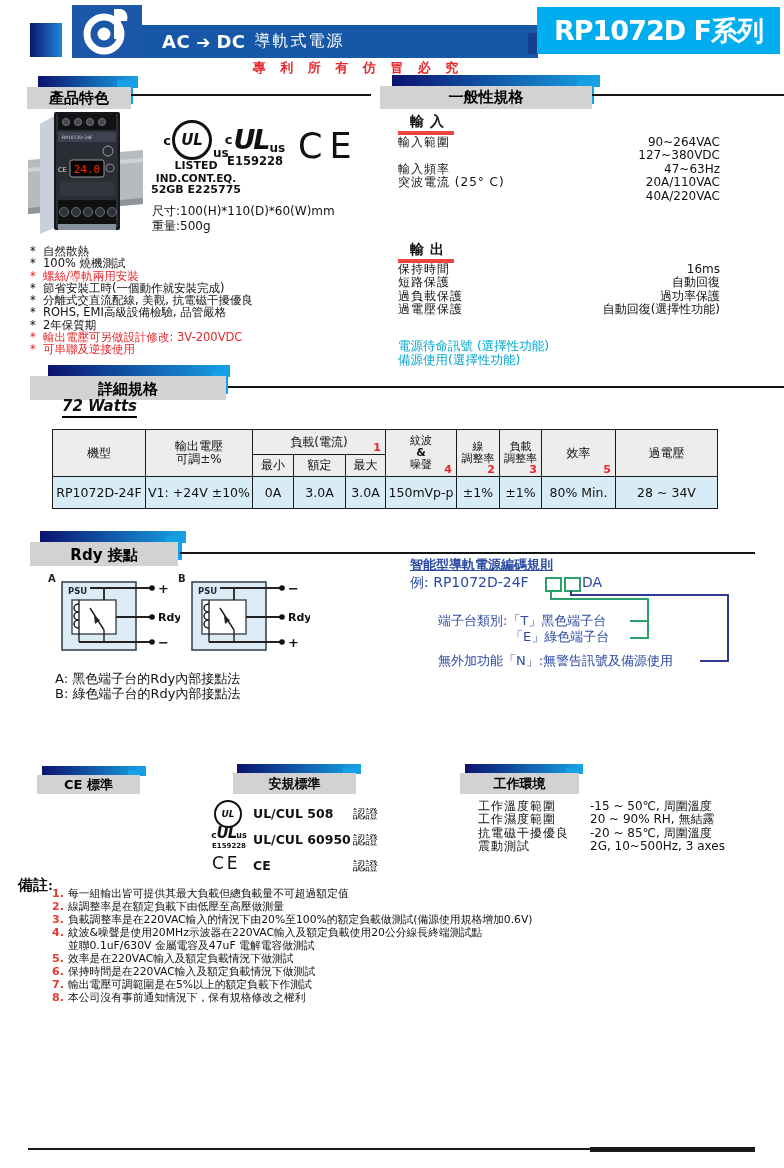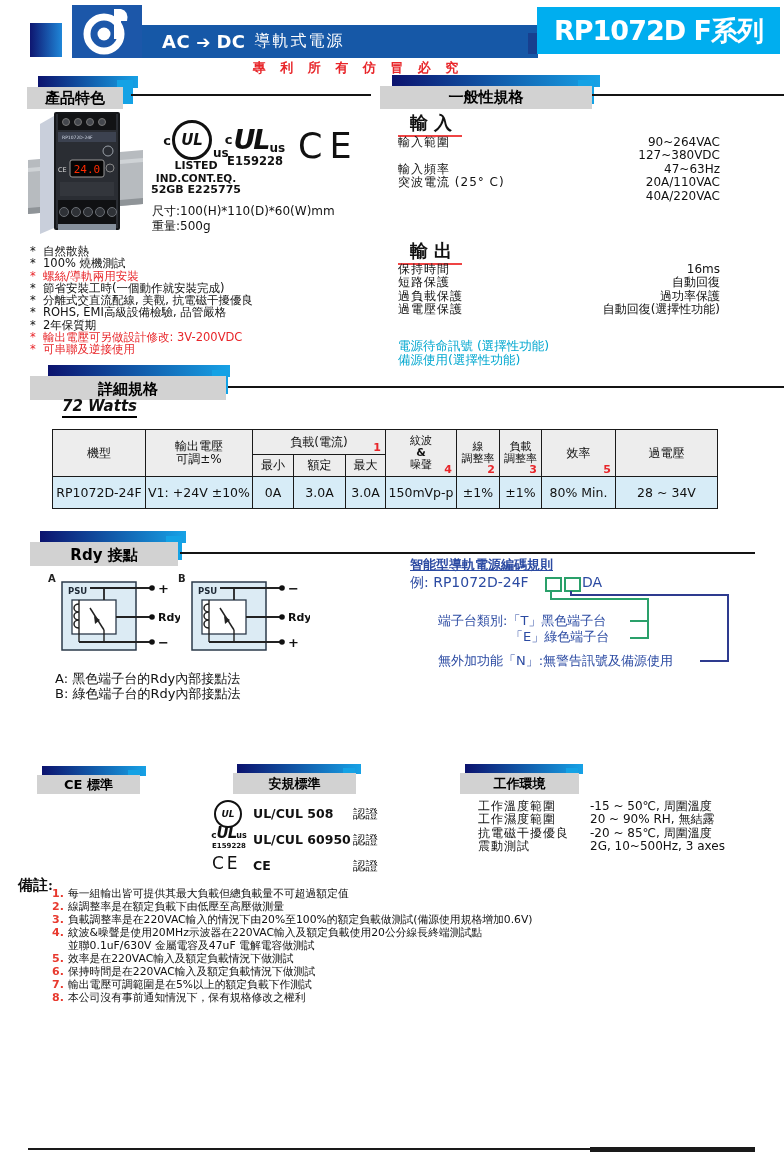--- a/index.html
+++ b/index.html
@@ -22,21 +22,21 @@
   .sec-tab{background:#14a2e5;}
   .sec-box{background:#d2d2d2;color:#000;font-weight:bold;text-align:center;box-sizing:border-box;}
   .sec-line{background:#141414;}
   .f15{font-size:15px;line-height:22px;}
   .f13{font-size:13px;line-height:19px;}
   
   .feat{font-size:11.5px;line-height:12.3px;white-space:nowrap;}
   .feat .b{display:inline-block;width:13px;}
   .red{color:#e8262a;}
   
-  .spec-title{font-size:18px;font-weight:bold;letter-spacing:6px;border-bottom:2px solid #ef4444;padding:0 4px 2px 12px;}
+  .spec-title{font-size:14px;font-weight:bold;letter-spacing:6px;border-bottom:4px solid #ef4444;padding:0 4px 2px 12px;}
   .spec-row{display:flex;justify-content:space-between;font-size:12px;line-height:13.4px;}
   .spec-row .lab{letter-spacing:1px;}
   .cyan{color:#00a7cf;}
   
   .ul-wrap{text-align:center;font-weight:bold;}
   .ul-row{display:flex;align-items:center;justify-content:center;}
   .ul-circle{width:34px;height:34px;border:3px solid #111;border-radius:50%;display:flex;align-items:center;justify-content:center;
              font-style:italic;font-weight:bold;font-size:15px;}
   .csmall{font-size:13px;font-weight:bold;margin-right:1px;}
   .ussmall{font-size:12px;font-weight:bold;align-self:flex-end;margin-left:1px;}
@@ -85,21 +85,21 @@
     <span class="arrow">➔</span>
     <b>DC</b>
     <span class="sub">導軌式電源</span>
   </div>
   <div class="abs notch" style="left:528px;top:33px;width:12px;height:21px;"></div>
   <div class="abs series" style="left:537px;top:7px;width:243px;height:47px;">RP1072D F系列</div>
   <div class="abs patent" style="left:238px;top:59px;width:240px;text-align:center;">專 利 所 有 仿 冒 必 究</div>
 
   <div class="abs sec-grad" style="left:38px;top:76px;width:100px;height:12px;"></div>
   <div class="abs sec-tab" style="left:117px;top:80px;width:16px;height:24px;"></div>
-  <div class="abs sec-box f15" style="left:27px;top:87px;width:96px;height:22px;">產品特色</div>
+  <div class="abs sec-box f15" style="left:27px;top:87px;width:104px;height:22px;">產品特色</div>
   <div class="abs sec-line" style="left:131px;top:94px;width:240px;height:2px;"></div>
 
   <div class="abs sec-grad" style="left:392px;top:75px;width:208px;height:12px;"></div>
   <div class="abs sec-tab" style="left:578px;top:80px;width:16px;height:24px;"></div>
   <div class="abs sec-box f15" style="left:380px;top:86px;width:212px;height:23px;">一般性規格</div>
   <div class="abs sec-line" style="left:592px;top:94px;width:192px;height:2px;"></div>
 
   <div class="abs" style="left:28px;top:110px;width:115px;height:126px;">
     <svg width="115" height="126" viewBox="0 0 115 126">
       <polygon points="0,50 115,40 115,94 0,104" fill="#b7bbbf"></polygon>

